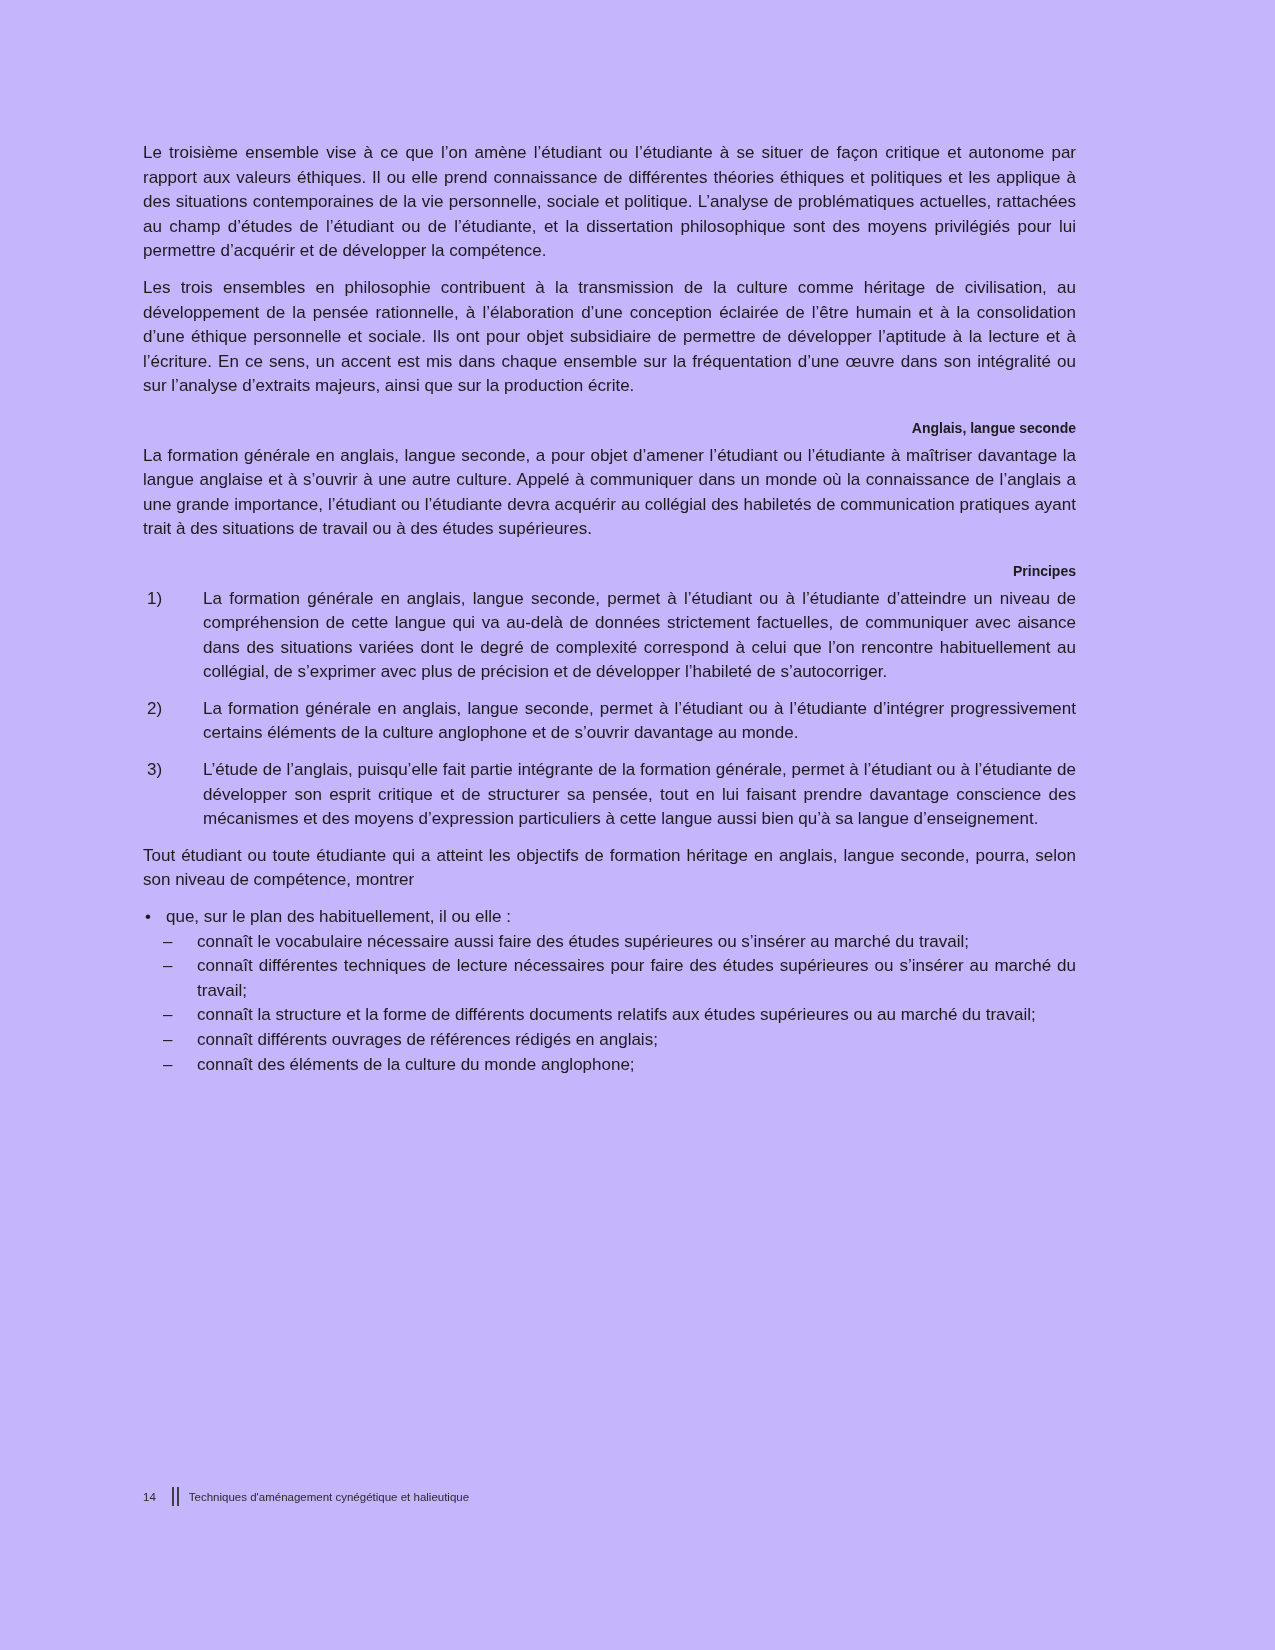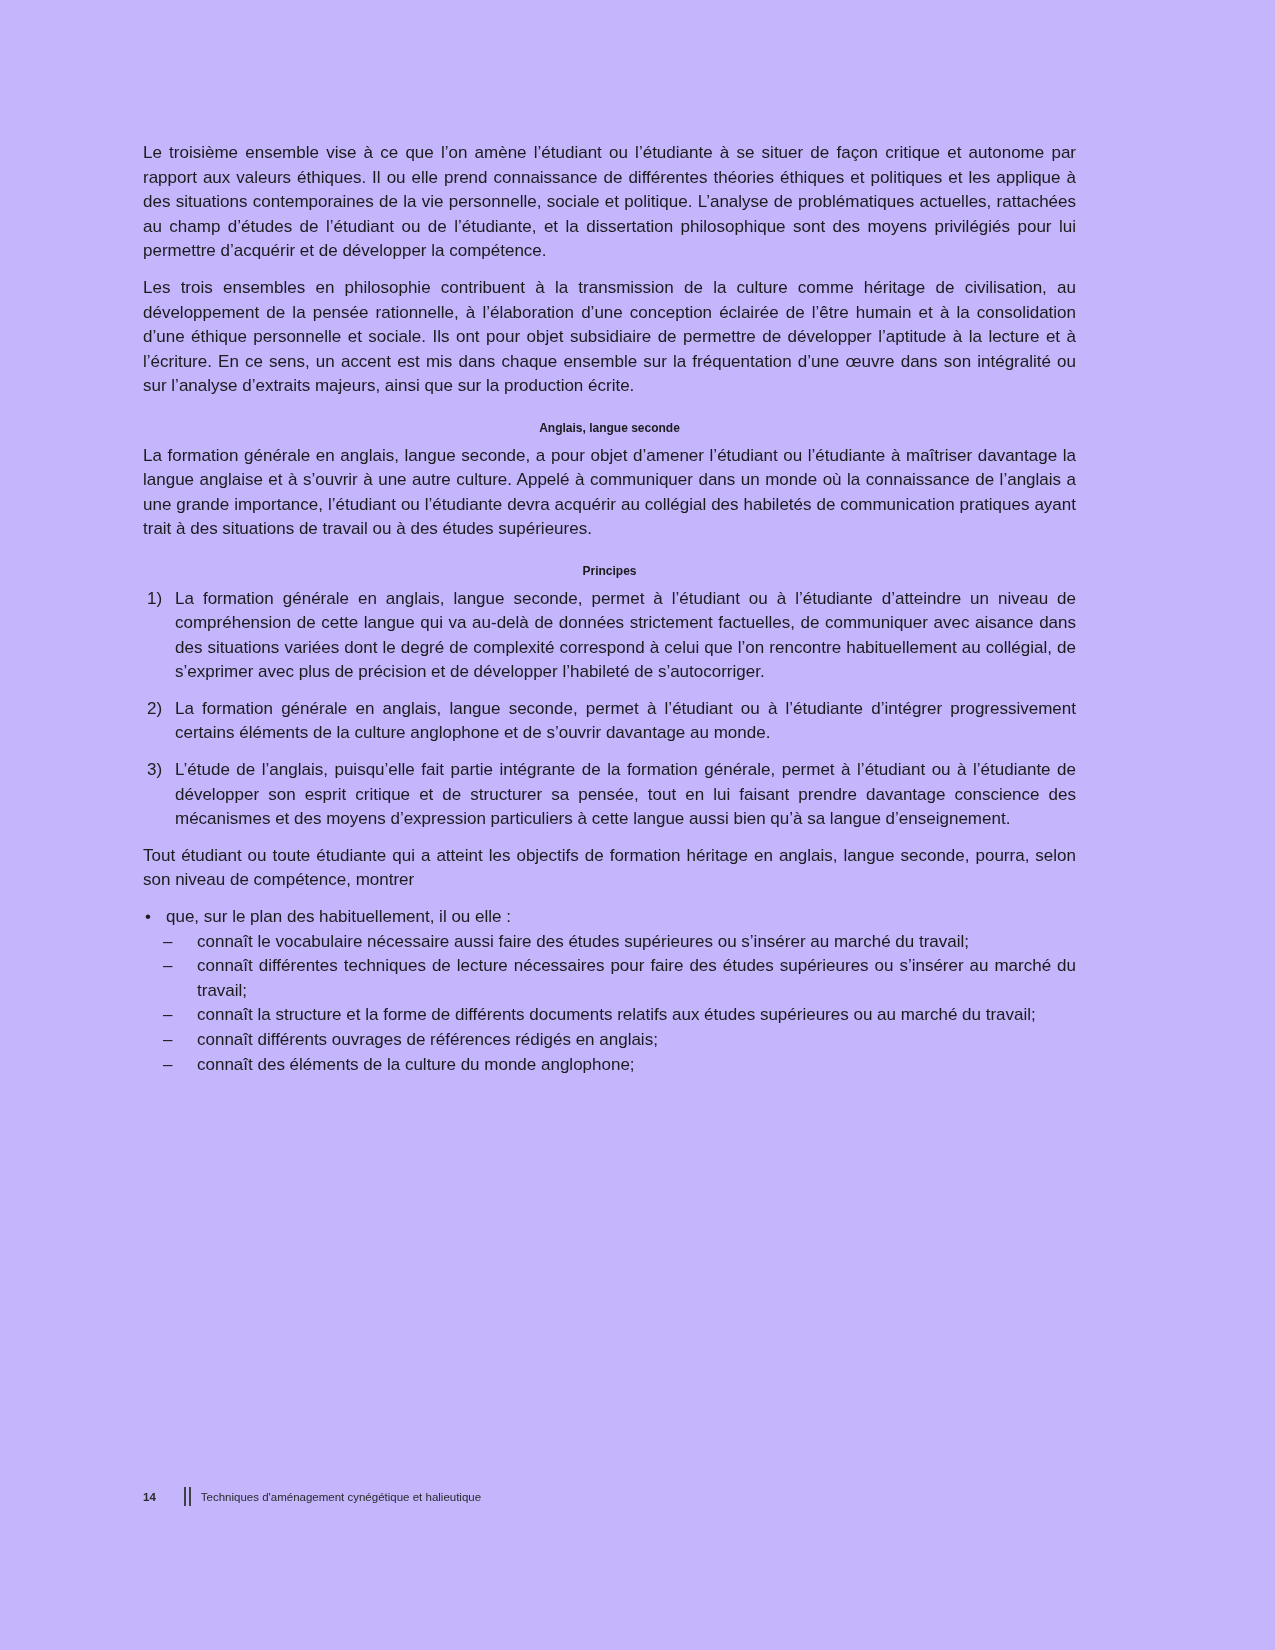--- a/index.html
+++ b/index.html
@@ -18,36 +18,36 @@
     top: 141px;
     width: 933px;
     font-size: 17px;
     line-height: 24.6px;
   }
   .para {
     text-align: justify;
     margin: 0 0 12px 0;
   }
   .section-heading {
-    font-size: 12px;
+    font-size: 14px;
     font-weight: 700;
     margin: 17px 0 3px 0;
-    text-align: center;
+    text-align: right;
   }
   .num-item {
     position: relative;
     padding-left: 32px;
     margin: 0 0 12px 0;
   }
   .num-marker {
     position: absolute;
     left: 4px;
     top: 0;
   }
-  .num-text { text-align: justify; }
+  .num-text { text-align: justify; margin-left: 28px; }
   .bullet-list { margin-top: 12px; }
   .bullet-item {
     position: relative;
     padding-left: 23px;
   }
   .bullet-marker {
     position: absolute;
     left: 2px;
     top: 0;
   }
@@ -64,22 +64,21 @@
   .footer {
     position: absolute;
     left: 143px;
     top: 1487px;
     display: flex;
     align-items: center;
     font-size: 11.5px;
     color: #2a2a2a;
   }
   .footer-page-number {
-    margin-right: 28px;
-    font-weight: bold;
+    margin-right: 16px;
   }
   .footer-bar {
     width: 3px;
     height: 19px;
     border-left: 2px solid #3f3f3f;
     border-right: 2px solid #3f3f3f;
     margin-right: 10px;
   }
 </style>
 </head>

